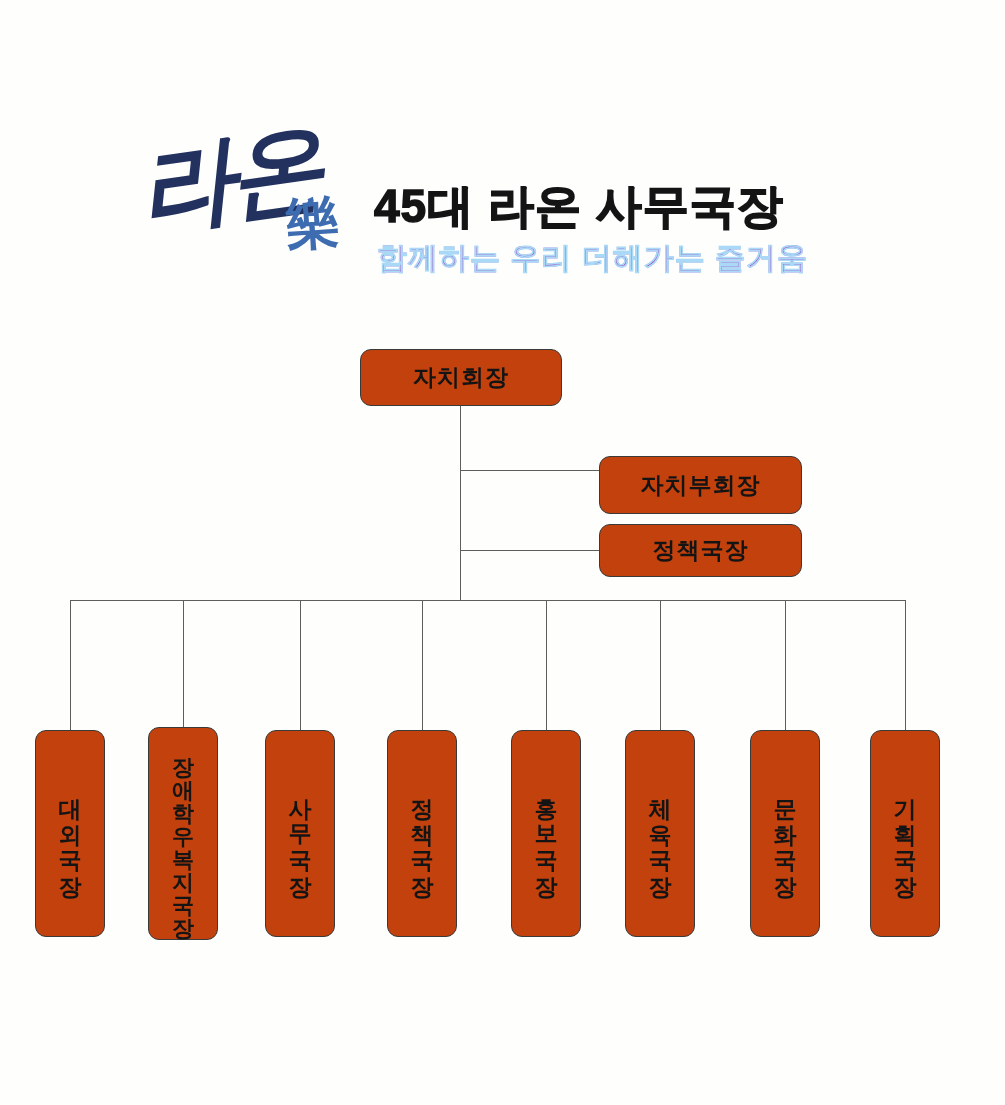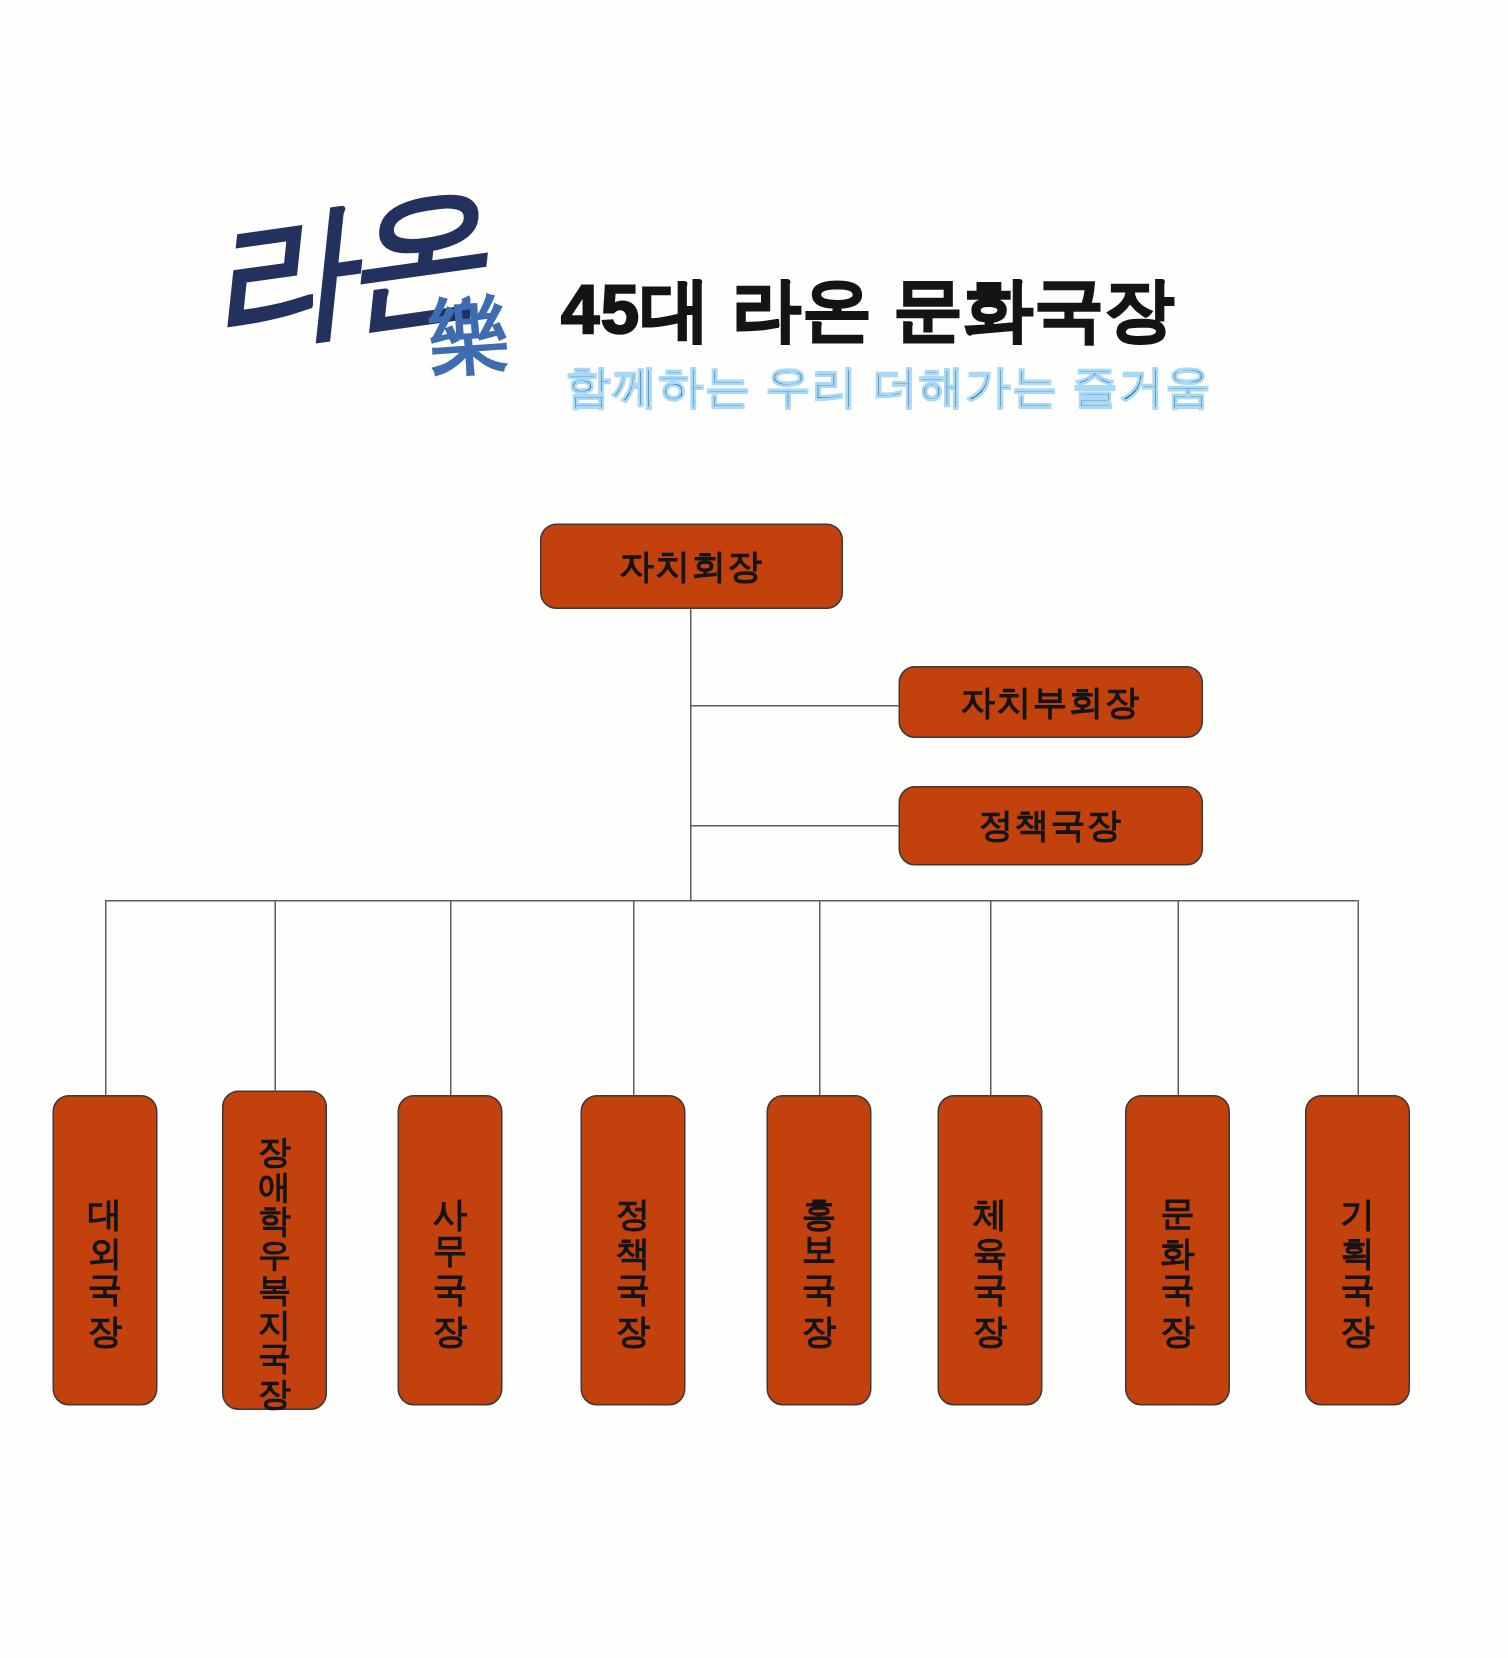--- a/index.html
+++ b/index.html
@@ -60,21 +60,21 @@
     white-space: nowrap;
   }
   .subtitle {
     position: absolute;
     left: 377px;
     top: 238px;
     width: 470px;
     font-size: 30px;
     font-weight: 800;
     letter-spacing: 1px;
-    color: #0c4a6e;
+    color: #a21caf;
     -webkit-text-stroke: 0.8px #a9d9f7;
     white-space: nowrap;
   }
 
   
   .node {
     position: absolute;
     background: #c2410c;
     border: 1.4px solid #3a3a38;
     border-radius: 11px;
@@ -83,21 +83,21 @@
     justify-content: center;
     box-sizing: border-box;
   }
   .node-label {
     font-size: 23px;
     font-weight: 700;
     color: #141414;
     letter-spacing: 1px;
   }
   #node-president   { left: 360px; top: 349px; width: 202px; height: 57px; }
-  #node-vice        { left: 599px; top: 444px; width: 203px; height: 48px; }
+  #node-vice        { left: 599px; top: 456px; width: 203px; height: 58px; }
   #node-welfare     { left: 599px; top: 524px; width: 203px; height: 53px; }
 
   .dept {
     top: 730px;
     width: 70px;
     height: 207px;
   }
   .dept .node-label {
     writing-mode: vertical-rl;
     text-orientation: upright;
@@ -142,21 +142,21 @@
 </head>
 <body>
 
 <div id="canvas">
 
   <div class="logo">
     <span class="logo-script">라온</span>
     <span class="logo-hanja">樂</span>
   </div>
 
-  <div class="title">45대 라온 문화국장</div>
+  <div class="title">45대 라온 사무국장</div>
   <div class="subtitle">함께하는 우리 더해가는 즐거움</div>
 
   <div class="line v" id="l-president-drop"></div>
   <div class="line h" id="l-branch-vice"></div>
   <div class="line h" id="l-branch-welfare"></div>
   <div class="line h" id="l-main-h"></div>
   <div class="line v" id="l-drop-0"></div>
   <div class="line v" id="l-drop-1"></div>
   <div class="line v" id="l-drop-2"></div>
   <div class="line v" id="l-drop-3"></div>

